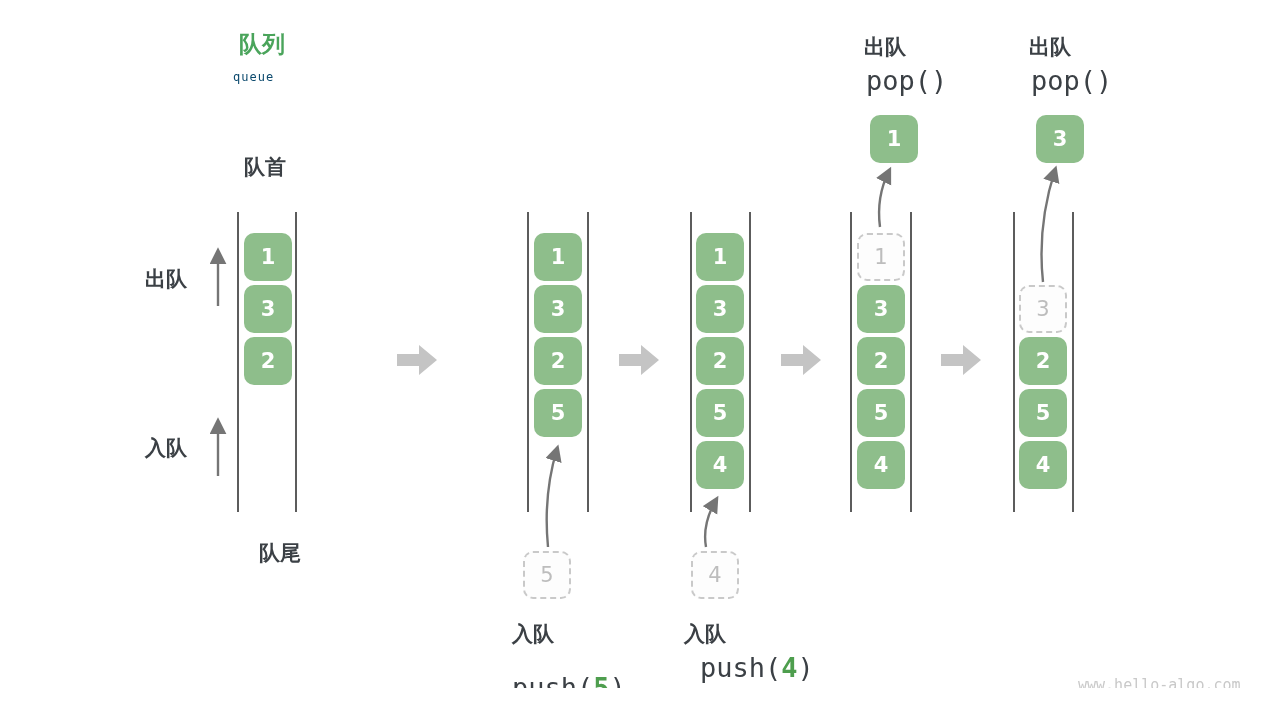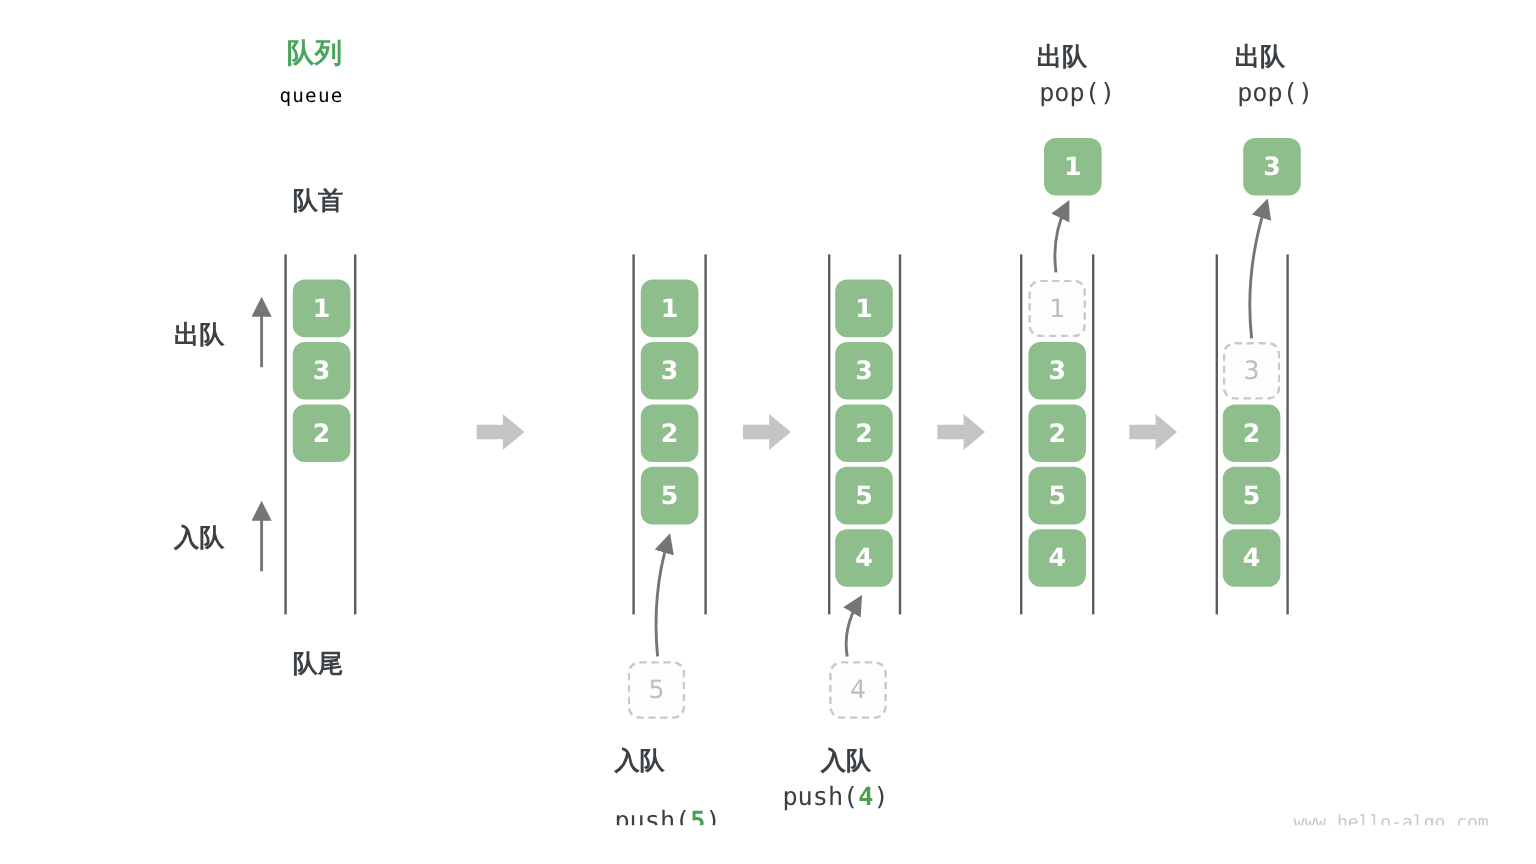--- a/index.html
+++ b/index.html
@@ -3,23 +3,23 @@
 <meta charset="utf-8">
 <style>
   html,body{margin:0;padding:0;background:#fff;}
   .canvas{
     position:relative;width:1280px;height:688px;background:#ffffff;overflow:hidden;
     font-family:"DejaVu Sans","Liberation Sans",sans-serif;color:#3b4045;
   }
   
   .lbl{position:absolute;white-space:nowrap;}
   .title-zh{font-size:23px;font-weight:bold;color:#4aa45b;}
-  .title-en{font-size:16px;color:#000000;letter-spacing:1px;font-family:"DejaVu Sans Mono","Liberation Mono",monospace;}
+  .title-en{font-size:12px;color:#0c4a6e;letter-spacing:1px;font-family:"DejaVu Sans Mono","Liberation Mono",monospace;}
   .zh-bold{font-size:21px;font-weight:bold;color:#3b4045;}
-  .mono{font-family:"DejaVu Sans Mono","Liberation Mono",monospace;font-size:21px;color:#3b4045;}
+  .mono{font-family:"DejaVu Sans Mono","Liberation Mono",monospace;font-size:27px;color:#3b4045;}
   .mono .arg{color:#4e9e4e;font-weight:bold;}
   .watermark{font-family:"DejaVu Sans Mono","Liberation Mono",monospace;font-size:15px;color:#c9c9c9;}
   
   .wall{position:absolute;top:212px;width:2px;height:300px;background:#5c5c5c;}
   
   .box{
     position:absolute;width:48px;height:48px;border-radius:10px;
     background:#8ebe8b;color:#ffffff;font-size:21px;font-weight:bold;
     display:flex;align-items:center;justify-content:center;box-sizing:border-box;
   }
@@ -34,21 +34,21 @@
 <body>
 
 <div class="canvas">
 
   <div class="lbl title-zh" style="left:239px;top:29px">队列</div>
   <div class="lbl title-en" style="left:233px;top:70px">queue</div>
 
   <div class="lbl zh-bold" style="left:244px;top:153px">队首</div>
   <div class="lbl zh-bold" style="left:145px;top:265px">出队</div>
   <div class="lbl zh-bold" style="left:145px;top:434px">入队</div>
-  <div class="lbl zh-bold" style="left:244px;top:539px">队尾</div>
+  <div class="lbl zh-bold" style="left:259px;top:539px">队尾</div>
 
   <div class="wall" style="left:237px"></div>
   <div class="wall" style="left:295px"></div>
   <div class="box" style="left:244px;top:233px">1</div>
   <div class="box" style="left:244px;top:285px">3</div>
   <div class="box" style="left:244px;top:337px">2</div>
 
   <div class="wall" style="left:527px"></div>
   <div class="wall" style="left:587px"></div>
   <div class="box" style="left:534px;top:233px">1</div>
@@ -61,21 +61,21 @@
 
   <div class="wall" style="left:690px"></div>
   <div class="wall" style="left:749px"></div>
   <div class="box" style="left:696px;top:233px">1</div>
   <div class="box" style="left:696px;top:285px">3</div>
   <div class="box" style="left:696px;top:337px">2</div>
   <div class="box" style="left:696px;top:389px">5</div>
   <div class="box" style="left:696px;top:441px">4</div>
   <div class="box ghost" style="left:691px;top:551px">4</div>
   <div class="lbl zh-bold" style="left:684px;top:620px">入队</div>
-  <div class="lbl mono" style="left:652px;top:652px"><span>push(</span><span class="arg">4</span><span>)</span></div>
+  <div class="lbl mono" style="left:700px;top:652px"><span>push(</span><span class="arg">4</span><span>)</span></div>
 
   <div class="wall" style="left:850px"></div>
   <div class="wall" style="left:910px"></div>
   <div class="box ghost" style="left:857px;top:233px">1</div>
   <div class="box" style="left:857px;top:285px">3</div>
   <div class="box" style="left:857px;top:337px">2</div>
   <div class="box" style="left:857px;top:389px">5</div>
   <div class="box" style="left:857px;top:441px">4</div>
   <div class="box" style="left:870px;top:115px">1</div>
   <div class="lbl zh-bold" style="left:864px;top:33px">出队</div>

